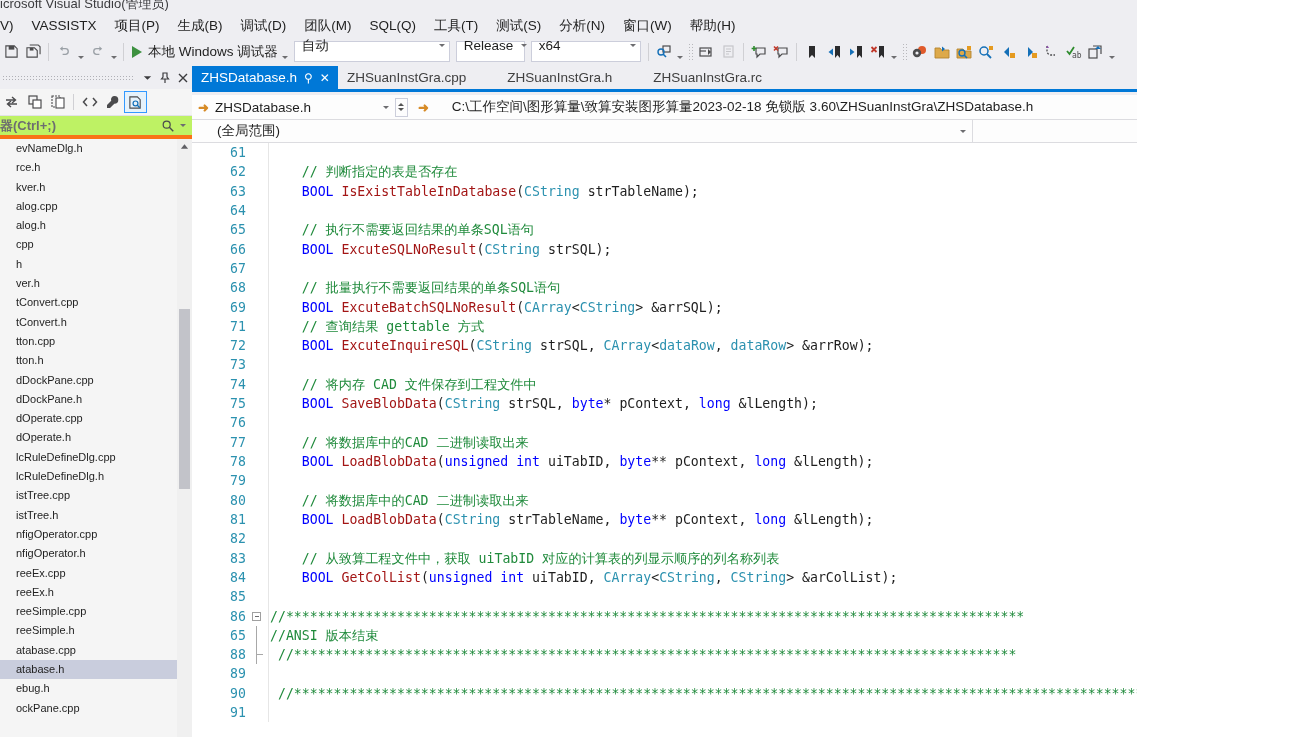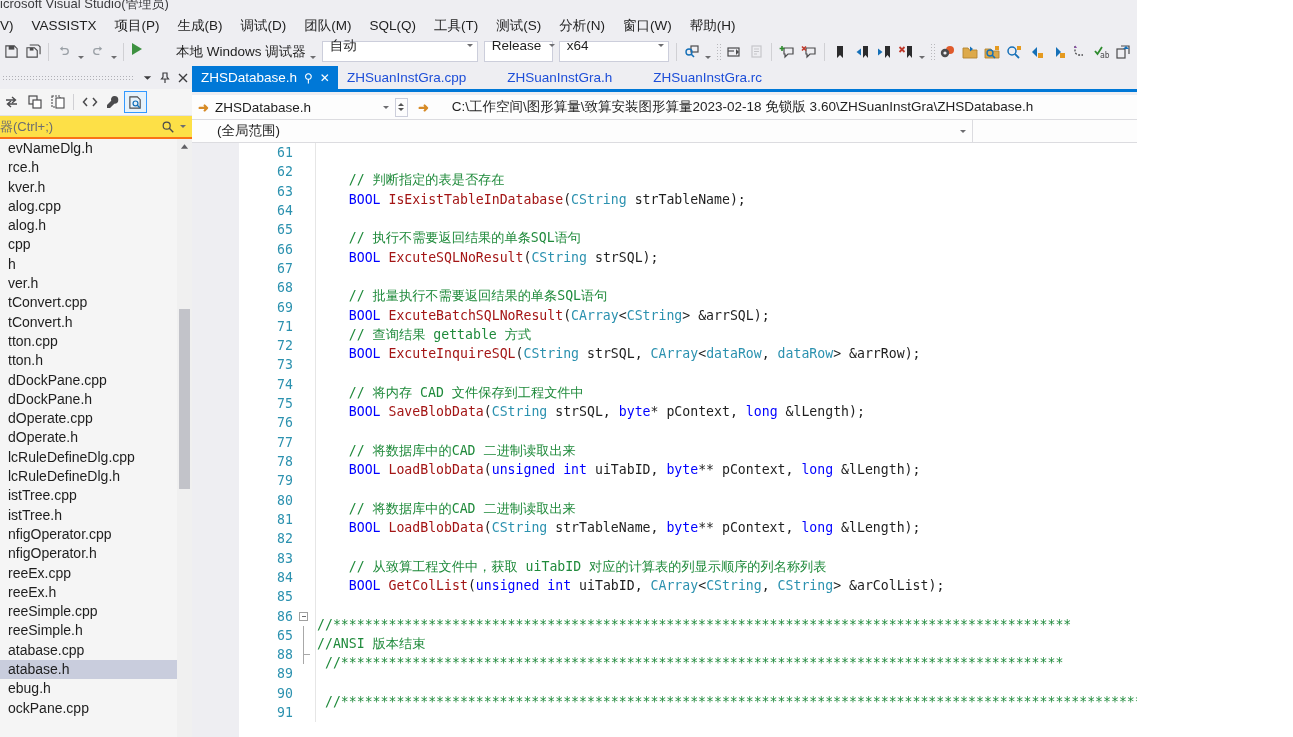--- a/index.html
+++ b/index.html
@@ -87,25 +87,24 @@
     padding-bottom: 4px;
     flex: 0 0 auto;
   }
   .caret-glyph {
     width: 0; height: 0;
     border-left: 3.5px solid transparent;
     border-right: 3.5px solid transparent;
     border-top: 3.5px solid #6d6d70;
   }
   .tb-run {
-    display: flex; 
+    display: flex; align-items: center;
     flex: 0 0 auto;
     padding: 0 2px 0 4px;
     cursor: default;
-    gap: 28px;
   }
   .tb-run .play {
     width: 0; height: 0;
     border-top: 6px solid transparent;
     border-bottom: 6px solid transparent;
     border-left: 10px solid #3d9140;
     margin-right: 6px;
   }
   .tb-run .run-label {
     font-size: 13.5px; color: #1e1e1e; white-space: nowrap;
@@ -171,43 +170,43 @@
     border: 1px solid #3399ff;
     background: #e6f2fb;
   }
   .lp-sep {
     width: 1px; height: 16px; background: #d0d0d4; margin: 0 4px;
     flex: 0 0 auto;
   }
   #leftpane-search {
     position: absolute; left: 0; top: 49px;
     width: 192px; height: 24px;
-    background: #fde047;
+    background: #bef264;
     border-top: 1px solid #e2e2e5;
-    border-bottom: 2px solid #f97316;
-    display: flex; align-items: center;
+    border-bottom: 4px solid #f97316;
+    display: flex; align-items: center; font-weight: bold;
   }
   #leftpane-search .srch-text {
     flex: 1 1 auto;
     font-size: 13px; color: #6d6d70;
     padding-left: 0px;
     white-space: nowrap; overflow: hidden;
   }
   #leftpane-tree {
     position: absolute; left: 0; top: 73px;
     width: 192px; height: 598px;
     background: #f5f5f5;
     overflow: hidden;
   }
   .tree-item {
     height: 19.3px;
     line-height: 19.3px;
-    font-size: 14px;
+    font-size: 11px;
     color: #1e1e1e;
-    padding-left: 8px;
+    padding-left: 16px;
     white-space: nowrap;
     cursor: default;
   }
   .tree-item.selected { background: #c9cddd; }
   
   #lp-scroll {
     position: absolute; right: 0; top: 73px;
     width: 15px; height: 598px;
     background: #f0f0f0;
   }
@@ -227,21 +226,21 @@
     position: absolute; left: 192px; top: 66px;
     width: 945px; height: 26px;
     background: #eeeef2;
     display: flex; align-items: flex-end;
     border-bottom: 3px solid #0078d7;
   }
   .tab {
     height: 23px;
     display: flex; align-items: center;
     font-size: 13.5px;
-    color: #1d4ed8;
+    color: #404040;
     padding: 0 8px 0 9px;
     white-space: nowrap;
     cursor: default;
     background: transparent;
   }
   .tab.active {
     background: #0078d7;
     color: #ffffff;
     height: 23px;
   }
@@ -337,21 +336,20 @@
   #scope-combo2 {
     flex: 1 1 auto; height: 23px;
     cursor: default;
   }
   
   #editor {
     position: absolute; left: 192px; top: 143px;
     width: 945px; height: 594px;
     background: #ffffff;
     overflow: hidden;
-    margin-left: 47px;
   }
   .code-line {
     position: relative;
     height: 19.32px;
     line-height: 19.32px;
     white-space: pre;
     font-family: "DejaVu Sans Mono", monospace;
     font-size: 13.2px;
   }
   .ln {
@@ -392,21 +390,21 @@
     background: #a8a8a8;
   }
   .sep {
     position: absolute;
     left: 76px; top: 0;
     width: 1px; height: 19.32px;
     background: #e6e6e6;
   }
   .code-text {
     position: absolute;
-    left: 78px; top: 8px;
+    left: 78px; top: 0;
     white-space: pre;
   }
   
   .t-cmt   { color: #1f8a3b; }
   .t-kw    { color: #0000ff; }
   .t-fn    { color: #a31515; }
   .t-plain { color: #1e1e1e; }
   .t-class { color: #2b91af; }
 </style>
 </head>

